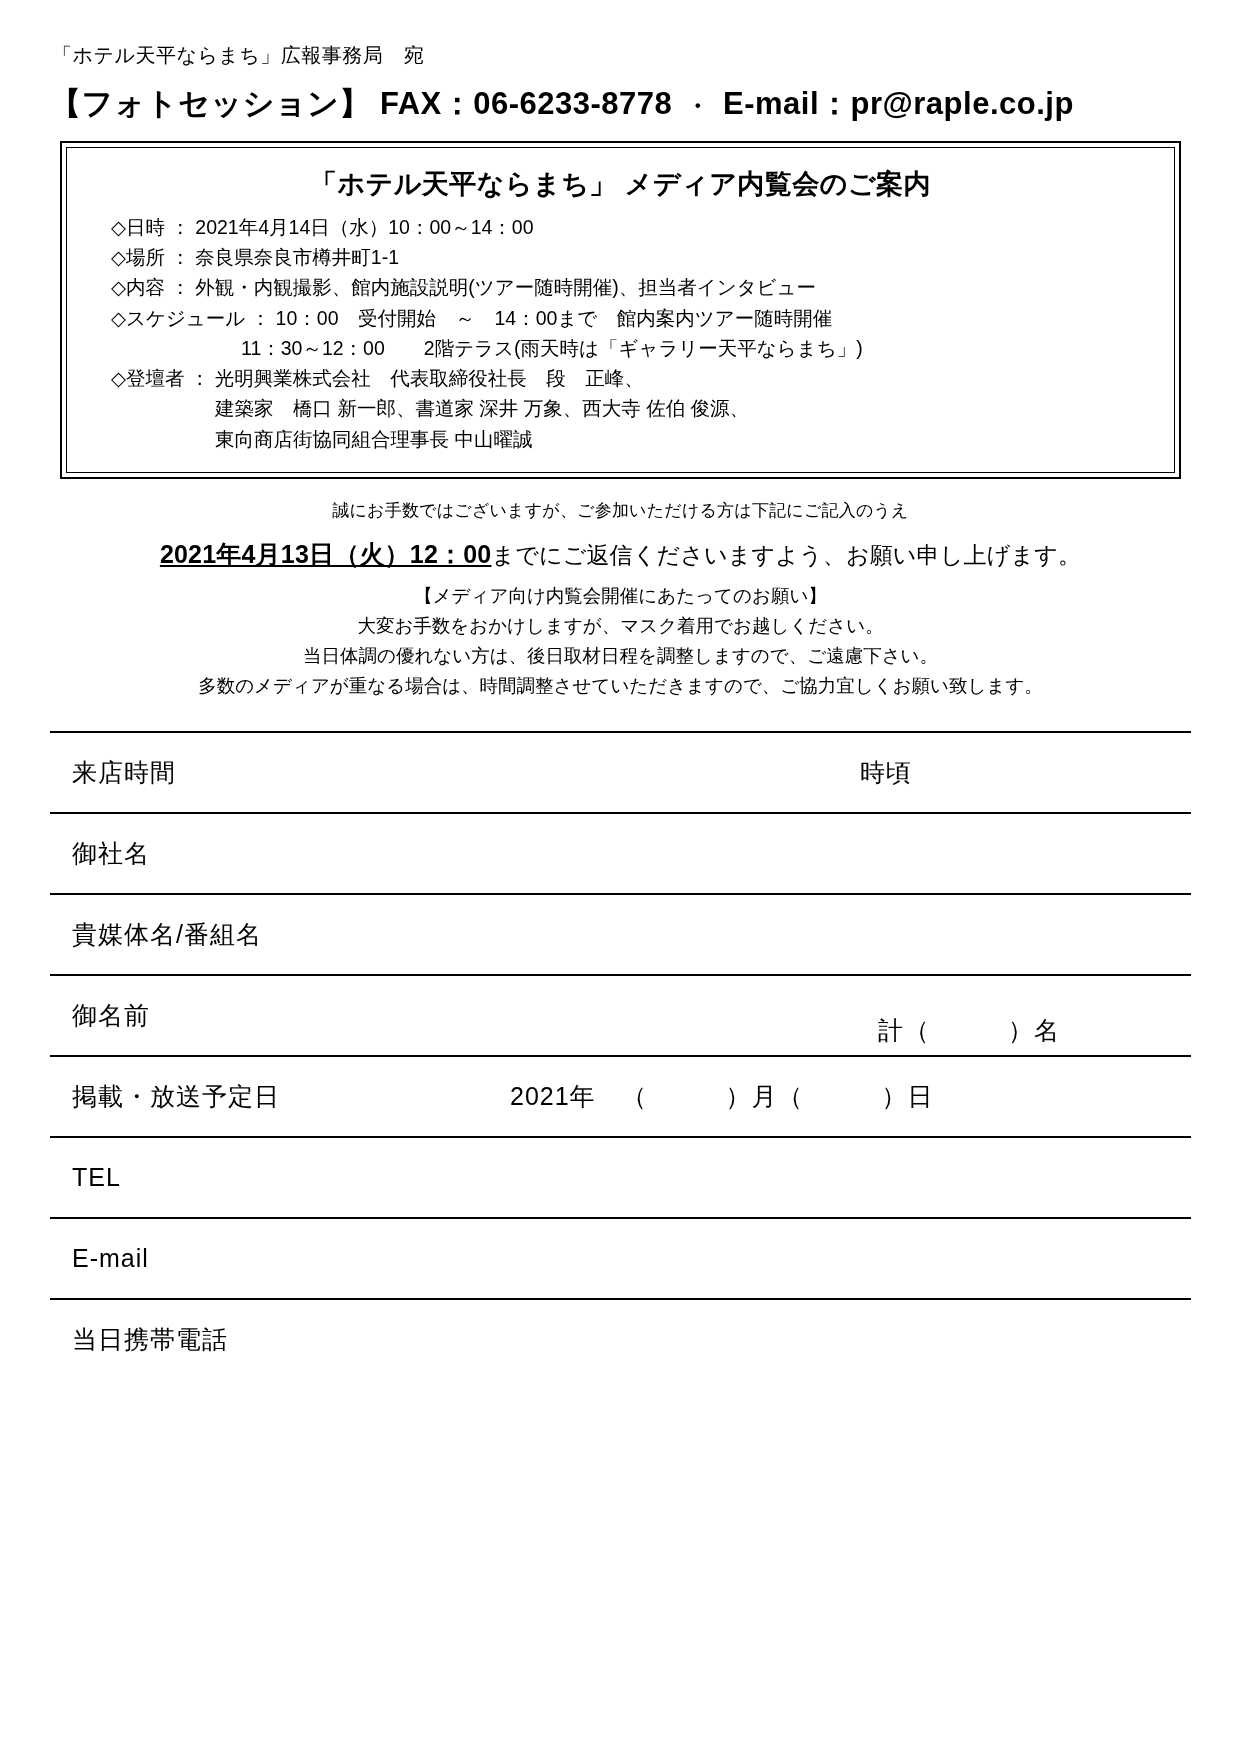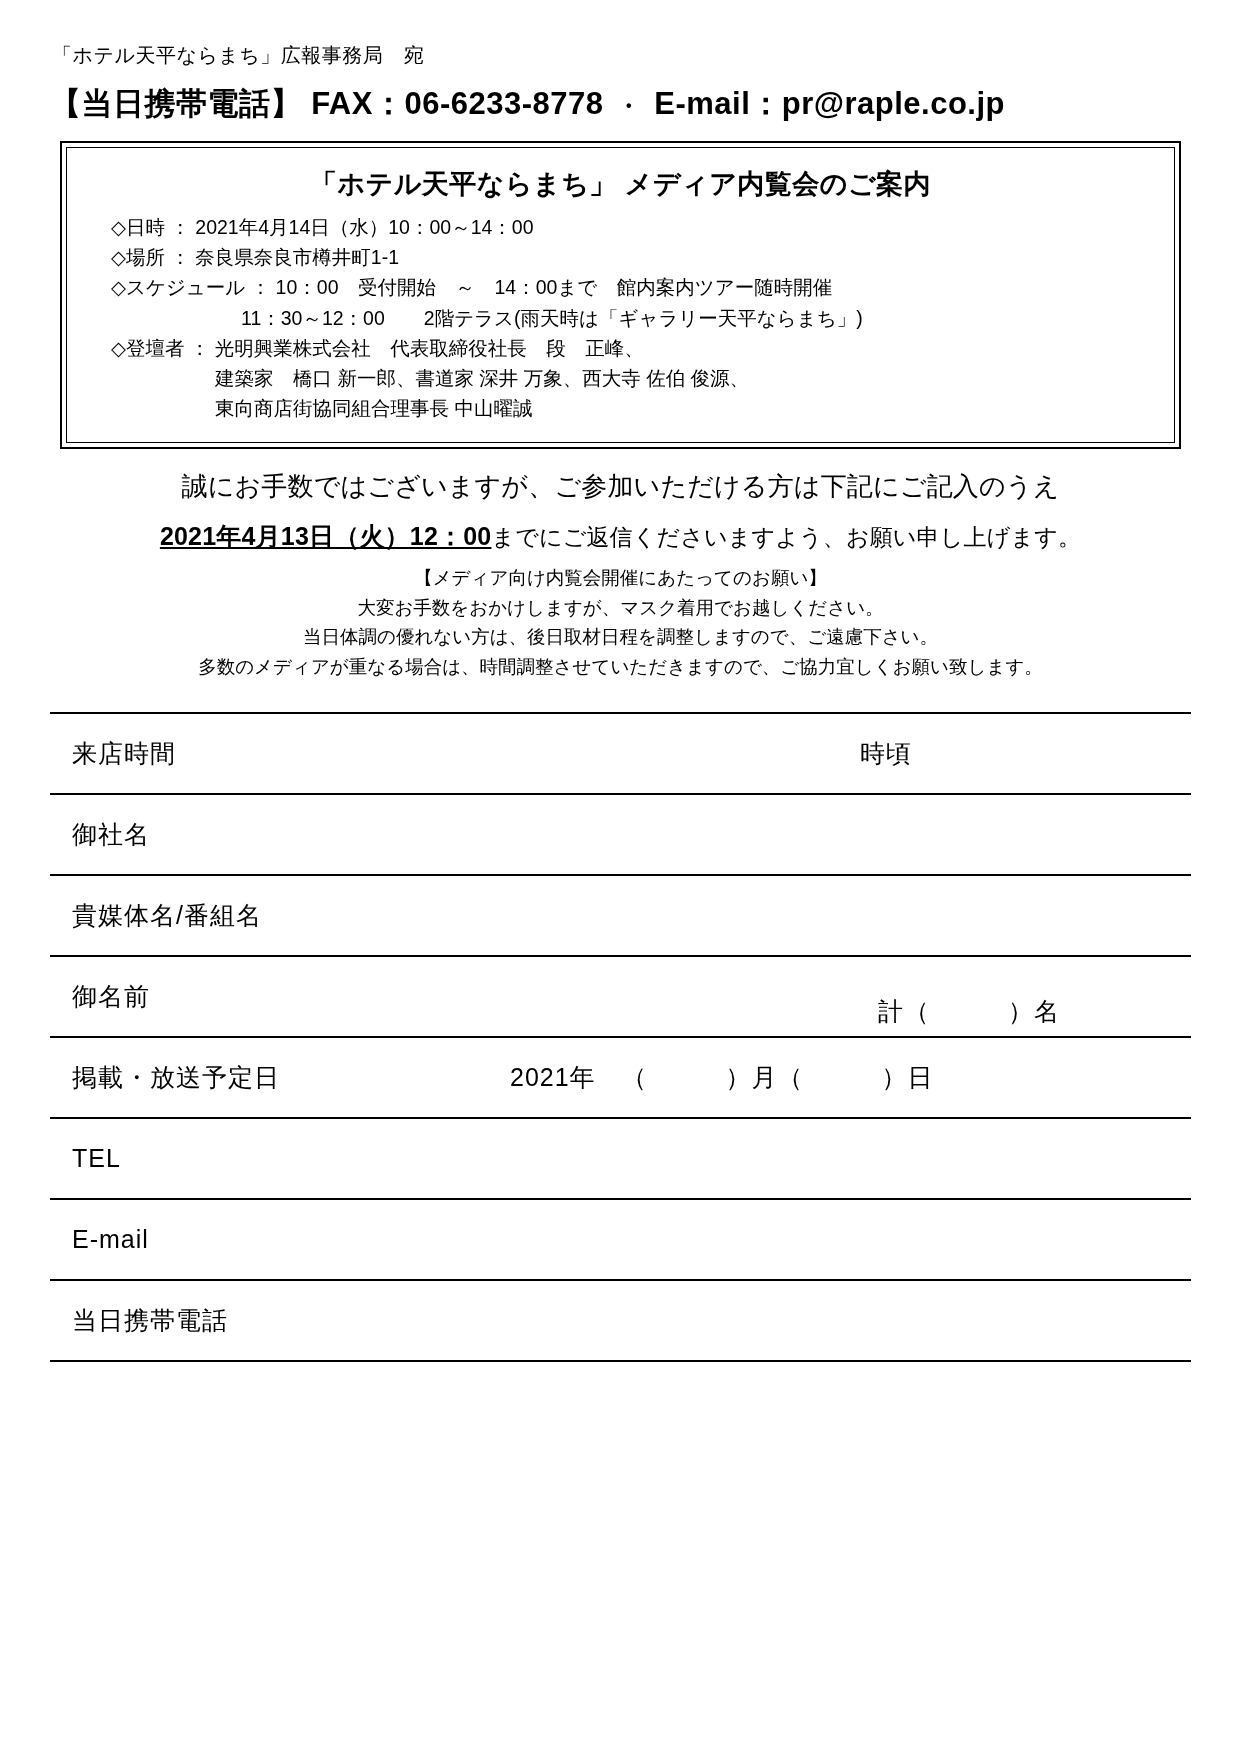--- a/index.html
+++ b/index.html
@@ -73,21 +73,21 @@
   .box-line.indent2 { padding-left: 156px; }
   .box-line.indent3 { padding-left: 130px; }
   .box-line.indent4 { padding-left: 130px; }
 
   
   .req {
     text-align: center;
     margin-top: 20px;
   }
   .req-l1 {
-    font-size: 26px;
+    font-size: 17px;
     letter-spacing: 0.2px;
   }
   .req-l2 {
     font-size: 23px;
     margin-top: 16px;
     letter-spacing: 0.2px;
   }
   .req-l2 .und {
     text-decoration: underline;
     font-weight: bold;
@@ -133,31 +133,32 @@
   .v-photo   { left: 310px; }
 </style>
 </head>
 <body>
 
 <div class="page">
 
   <div class="addressee">「ホテル天平ならまち」広報事務局　宛</div>
 
   <div class="faxline">
-    <span class="brace">【当日携帯電話】</span>
+    <span class="brace">【フォトセッション】</span>
     <span>FAX：06-6233-8778</span>
     <span class="sep">・</span>
     <span class="mail">E-mail：pr@raple.co.jp</span>
   </div>
 
   <div class="infobox">
     <div class="infobox-inner">
       <div class="box-title">「ホテル天平ならまち」 メディア内覧会のご案内</div>
       <div class="box-line">◇日時 ： 2021年4月14日（水）10：00～14：00</div>
       <div class="box-line">◇場所 ： 奈良県奈良市樽井町1-1</div>
+      <div class="box-line">◇内容 ： 外観・内観撮影、館内施設説明(ツアー随時開催)、担当者インタビュー</div>
       <div class="box-line">◇スケジュール ： 10：00　受付開始　～　14：00まで　館内案内ツアー随時開催</div>
       <div class="box-line indent1">11：30～12：00　　2階テラス(雨天時は「ギャラリー天平ならまち」)</div>
       <div class="box-line">◇登壇者 ： 光明興業株式会社　代表取締役社長　段　正峰、</div>
       <div class="box-line indent3">建築家　橋口 新一郎、書道家 深井 万象、西大寺 佐伯 俊源、</div>
       <div class="box-line indent4">東向商店街協同組合理事長 中山曜誠</div>
     </div>
   </div>
 
   <div class="req">
     <div class="req-l1">誠にお手数ではございますが、ご参加いただける方は下記にご記入のうえ</div>

